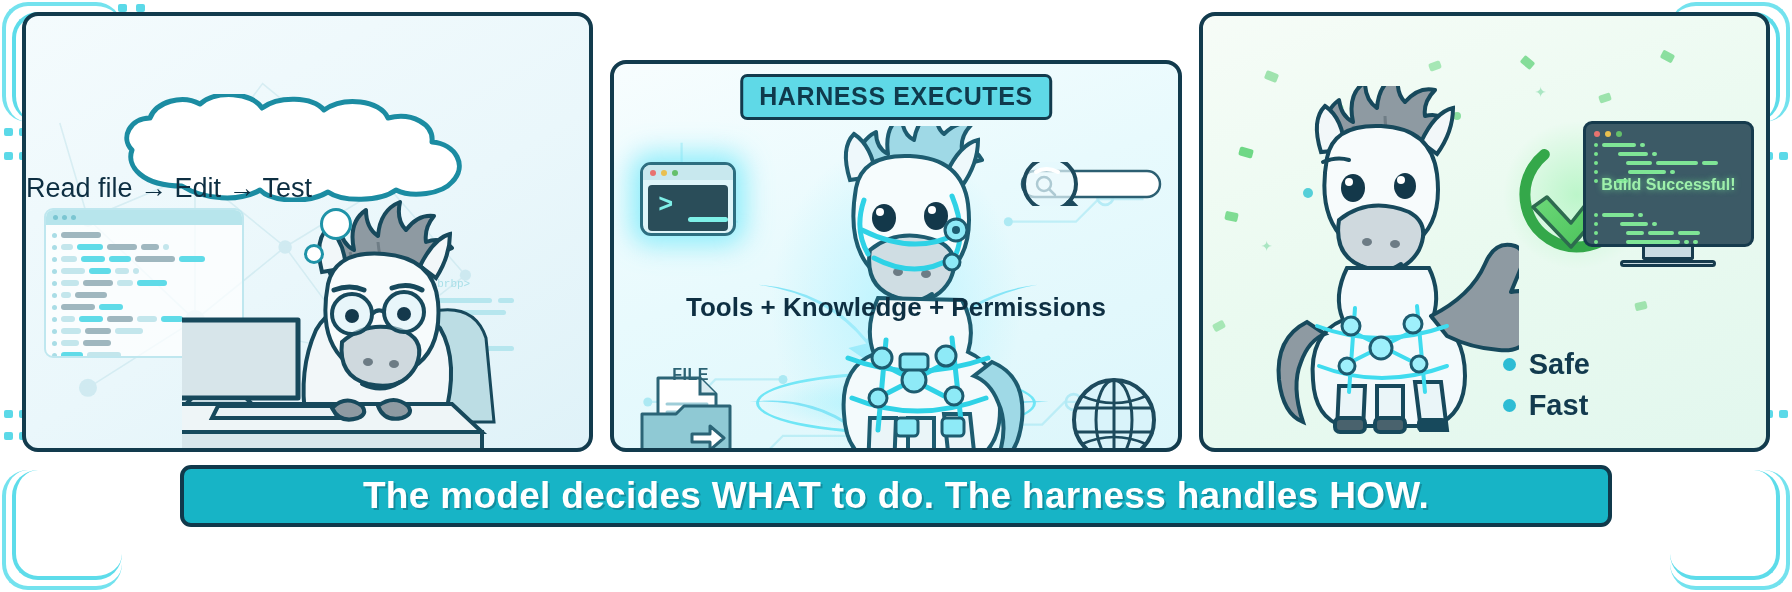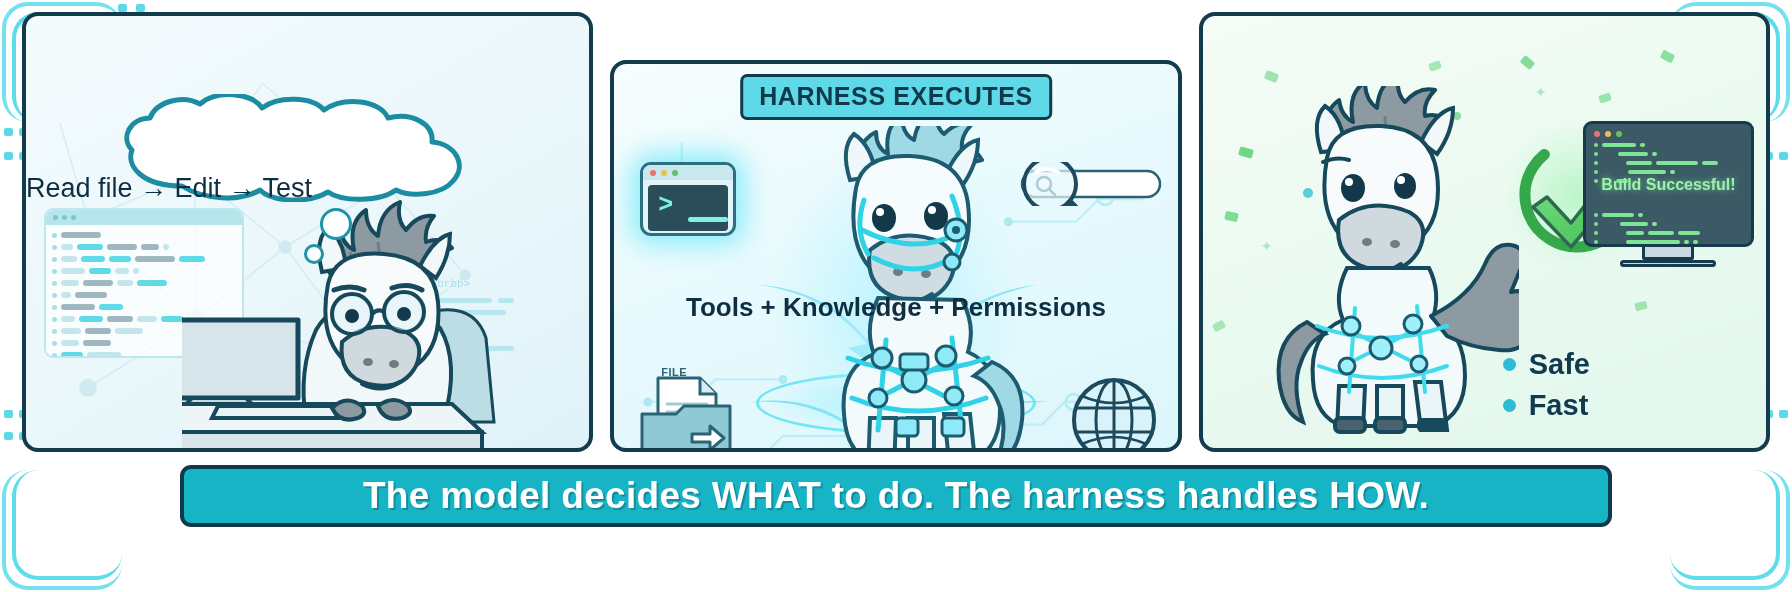--- a/index.html
+++ b/index.html
@@ -134,22 +134,22 @@
   .term-under { position: absolute; left: 40px; bottom: 9px; width: 40px; height: 5px; border-radius: 3px; background: #7ff0e8; }
 
   .fileicon {
     position: absolute;
     left: 22px; top: 288px;
     width: 108px; height: 108px;
     z-index: 6;
   }
   .file-label {
     position: absolute;
-    left: 25px; top: 14px;
-    font-size: 11px; font-weight: 700;
+    left: 36px; top: 14px;
+    font-size: 16px; font-weight: 700;
     color: #2c6374; letter-spacing: .5px;
   }
   .searchbar {
     position: absolute;
     right: 14px; top: 98px;
     width: 150px; height: 44px;
     z-index: 6;
   }
   .globe {
     position: absolute;

